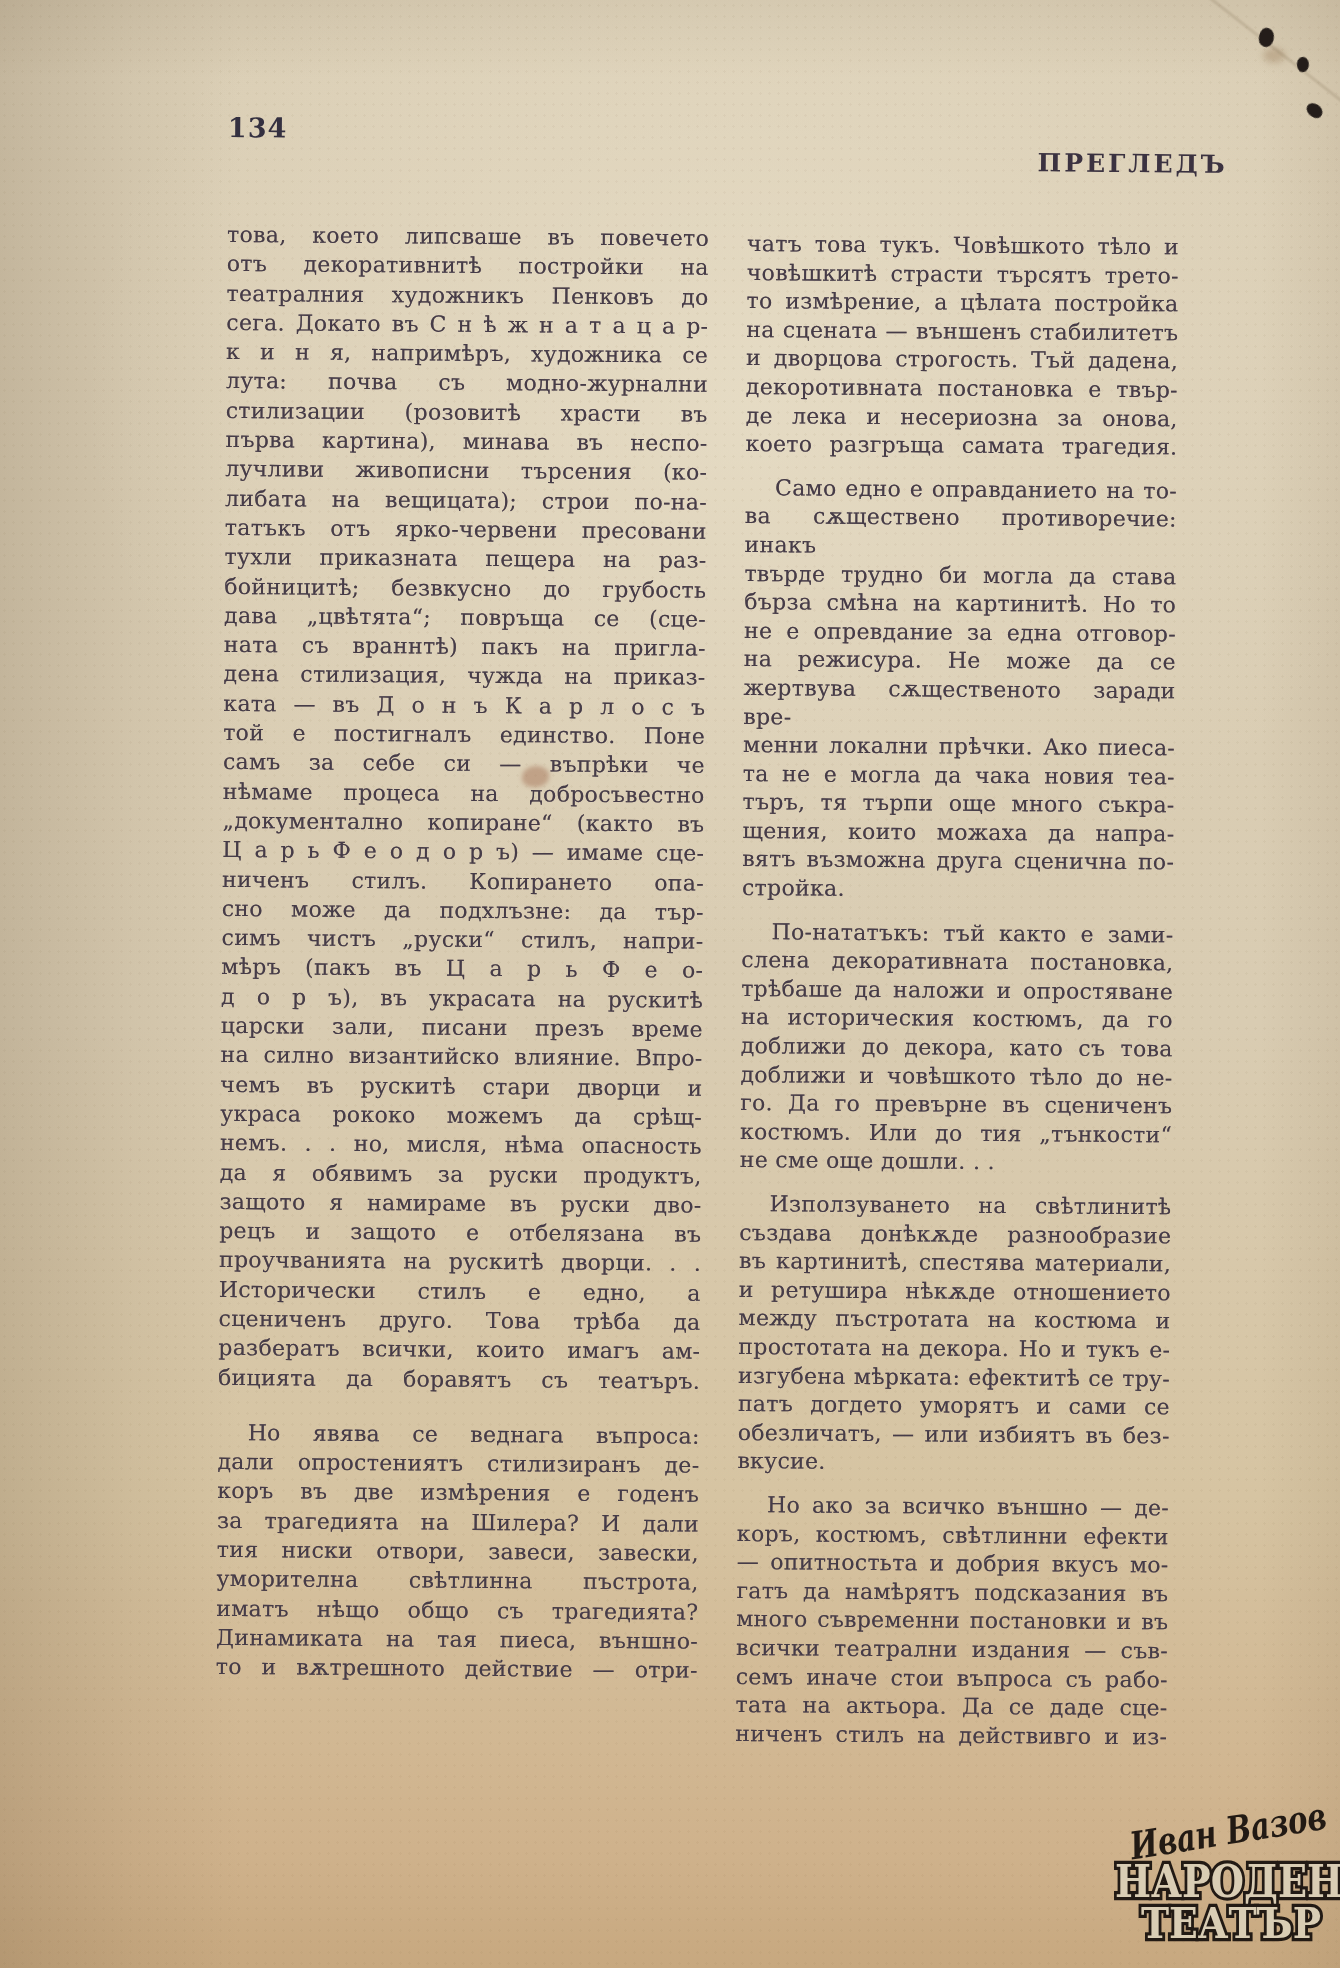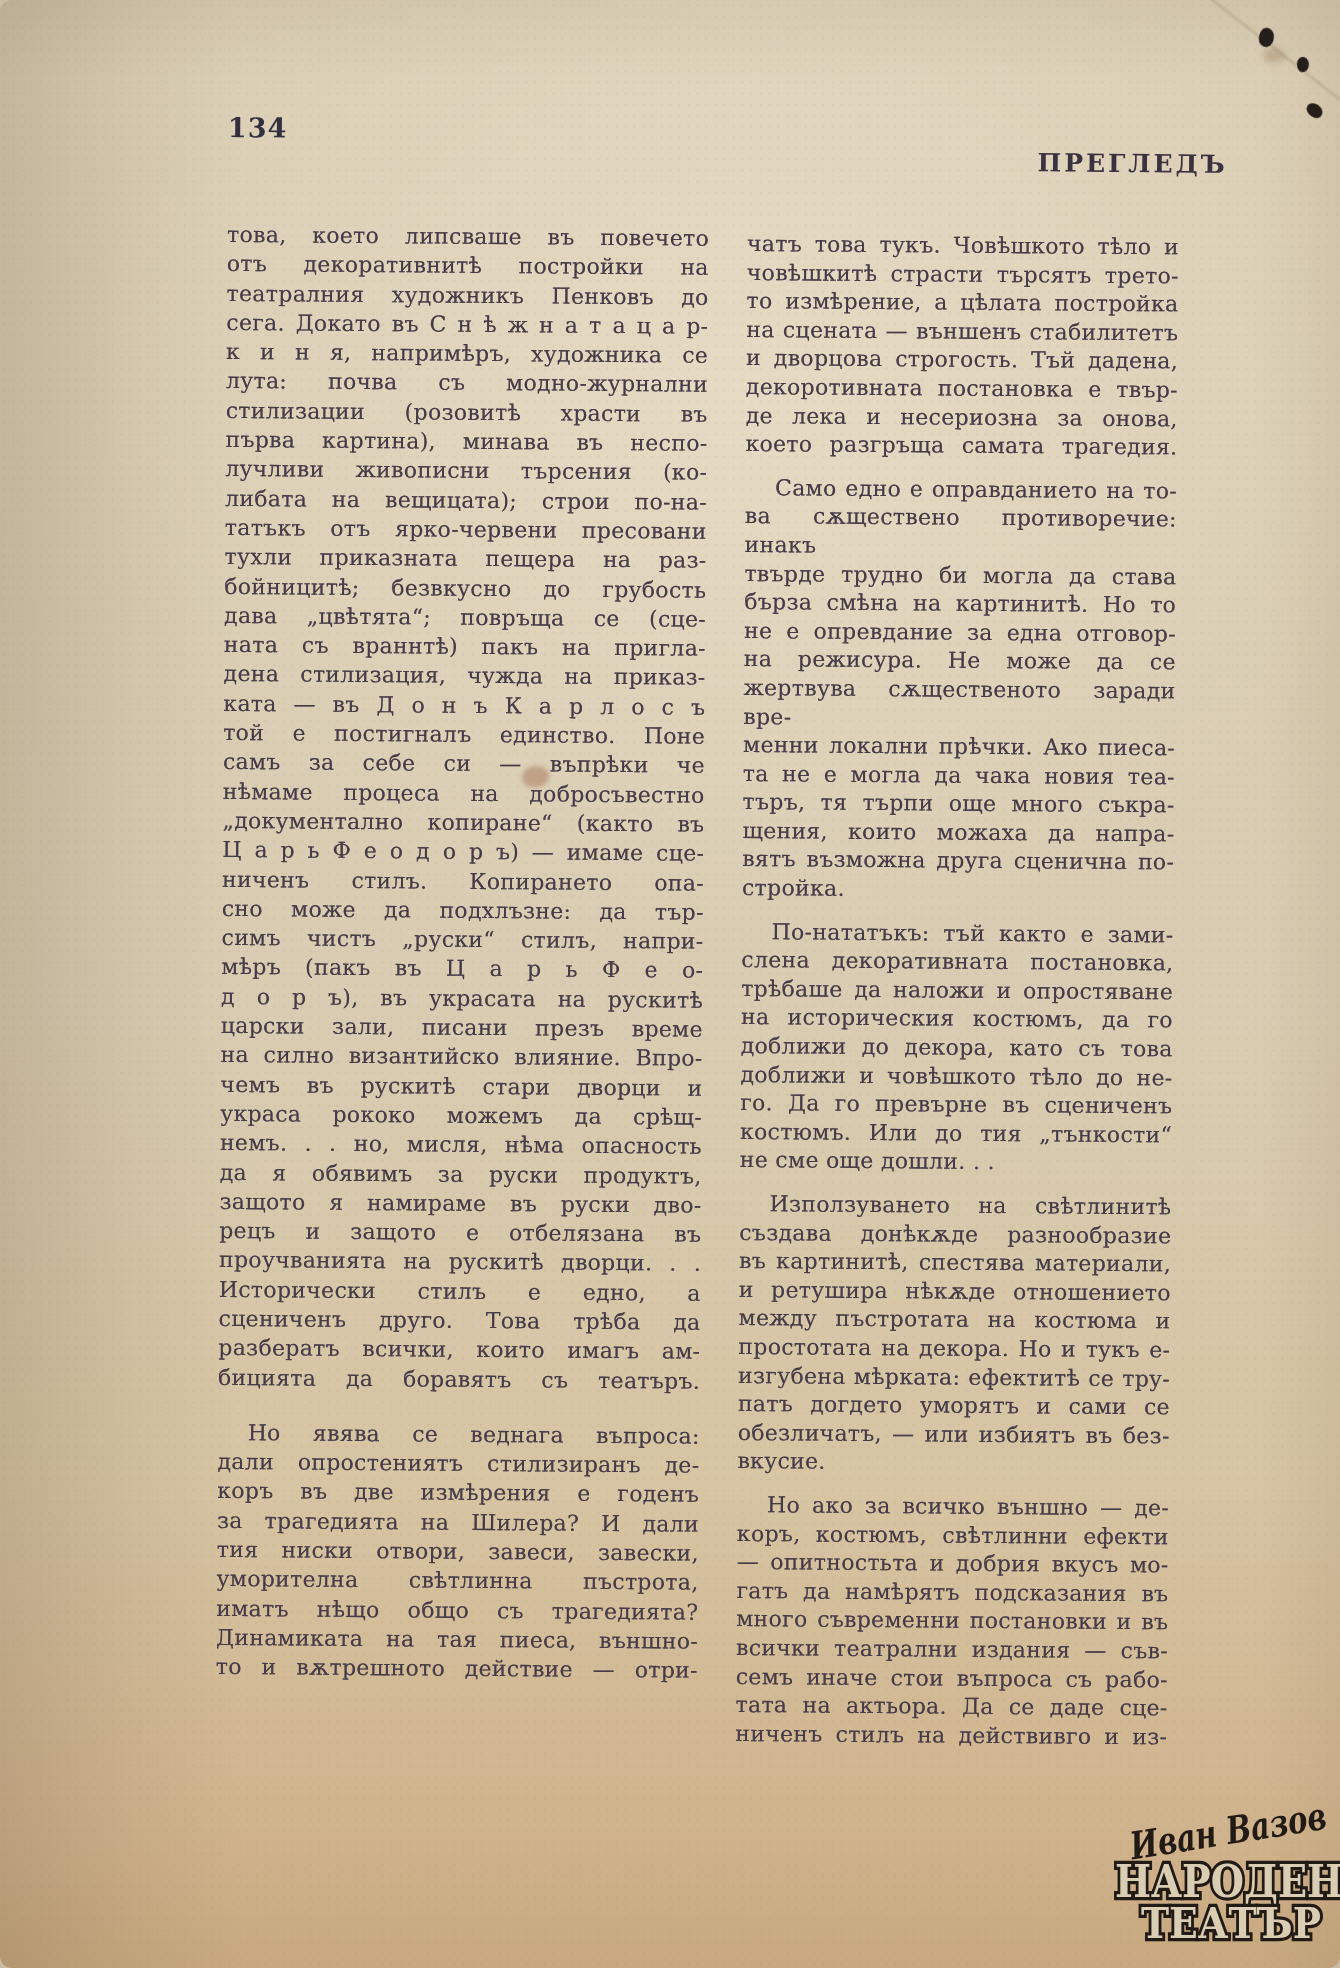--- a/index.html
+++ b/index.html
@@ -10,21 +10,20 @@
     font-family:"DejaVu Serif", serif;
   }
   .page{
     position:relative;width:1340px;height:1968px;
     background:
       radial-gradient(ellipse 980px 820px at 56% 20%, rgba(235,226,204,.65) 0%, rgba(235,226,204,0) 68%),
       linear-gradient(90deg, rgba(104,84,58,.20) 0%, rgba(104,84,58,.07) 10%, rgba(104,84,58,0) 18%),
       linear-gradient(270deg, rgba(120,96,66,.10) 0%, rgba(120,96,66,0) 6%),
       linear-gradient(180deg, rgba(110,90,62,.10) 0%, rgba(110,90,62,0) 4%),
       linear-gradient(180deg, #dbcfb6 0%, #d9ccb2 52%, #d6c4a2 76%, #cfb28c 94%, #c7a87f 100%);
-    border-radius: 12px;
   }
   .grain{
     position:absolute;inset:0;pointer-events:none;
     background-image:radial-gradient(rgba(118,92,60,.055) 1px, rgba(0,0,0,0) 1.3px);
     background-size:9px 11px;
   }
   .content{
     position:absolute;left:0;top:0;width:1340px;height:1968px;
     transform:rotate(0.45deg);transform-origin:228px 120px;
     color:#463c48;

